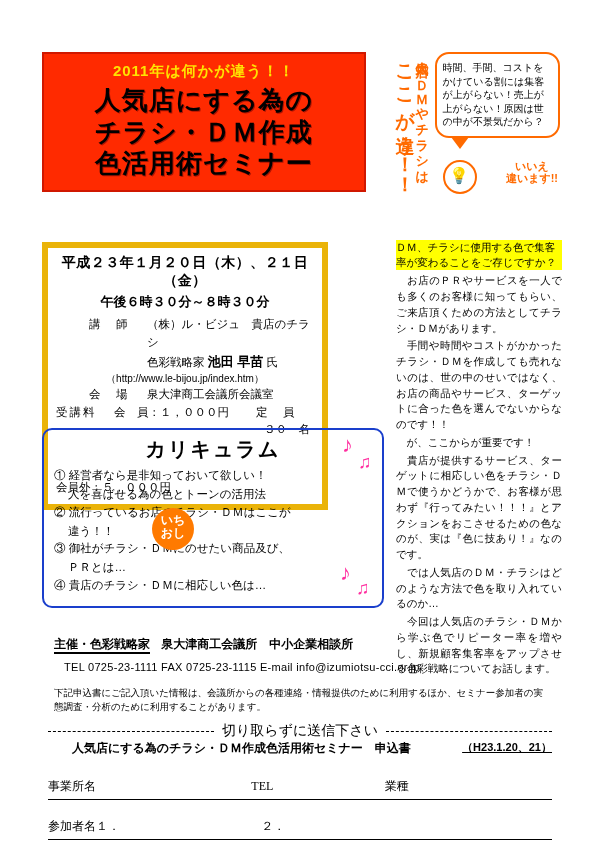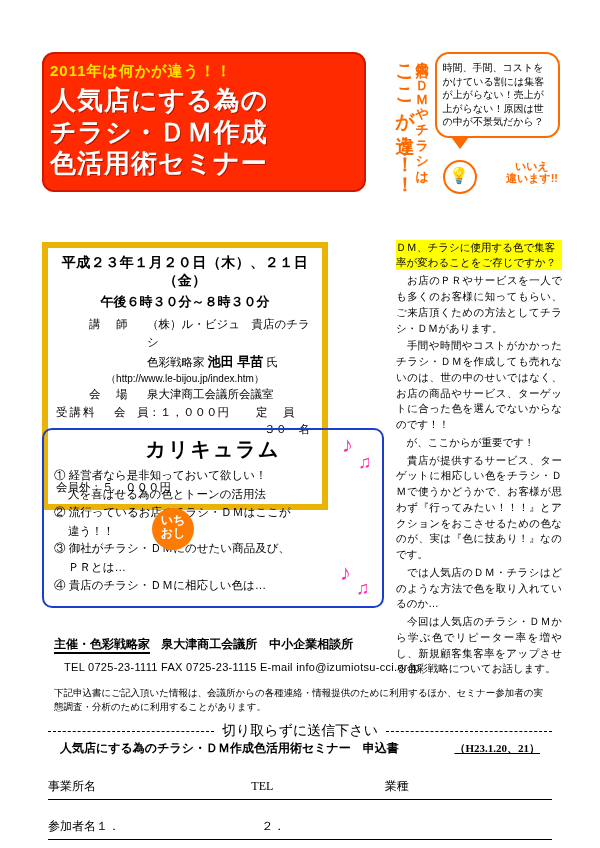--- a/index.html
+++ b/index.html
@@ -29,34 +29,35 @@
     left: 42px;
     top: 52px;
     width: 518px;
     display: flex;
     align-items: flex-start;
   }
   .title-box {
     width: 330px;
     background: #ff2a00;
     border: 2px solid #d01800;
-    border-radius: 12px;
+    border-radius: 0;
     padding: 8px 6px 10px 6px;
     box-sizing: border-box;
+    text-align: center;
   }
   .title-year {
     color: #ffe400;
     font-size: 15px;
     font-weight: bold;
     letter-spacing: 1px;
     margin-bottom: 4px;
     white-space: nowrap;
   }
   .title-main {
-    color: #ffffff;
+    color: #000000;
     font-size: 26px;
     font-weight: bold;
     line-height: 1.22;
     letter-spacing: 1px;
     text-shadow: 1px 1px 0 #b01400;
   }
 
   
   .vert-block {
     width: 60px;
@@ -301,29 +302,28 @@
   }
   .cutline .dash {
     flex: 1;
     border-top: 1px dashed #000;
   }
   .cutline .lbl { padding: 0 8px; white-space: nowrap; }
 
   
   .form-title {
     position: absolute;
-    left: 60px;
+    left: 72px;
     top: 740px;
     width: 480px;
     font-size: 12px;
     font-weight: bold;
     display: flex;
     justify-content: space-between;
-    align-items: center;
-    font-family: Liberation Serif, serif;
+    align-items: flex-start;
   }
   .form-title .hm { font-size: 11px; text-decoration: underline; }
   .frow {
     position: absolute;
     left: 48px;
     width: 504px;
     font-size: 12px;
     border-bottom: 1px solid #000;
     padding-bottom: 4px;
   }

